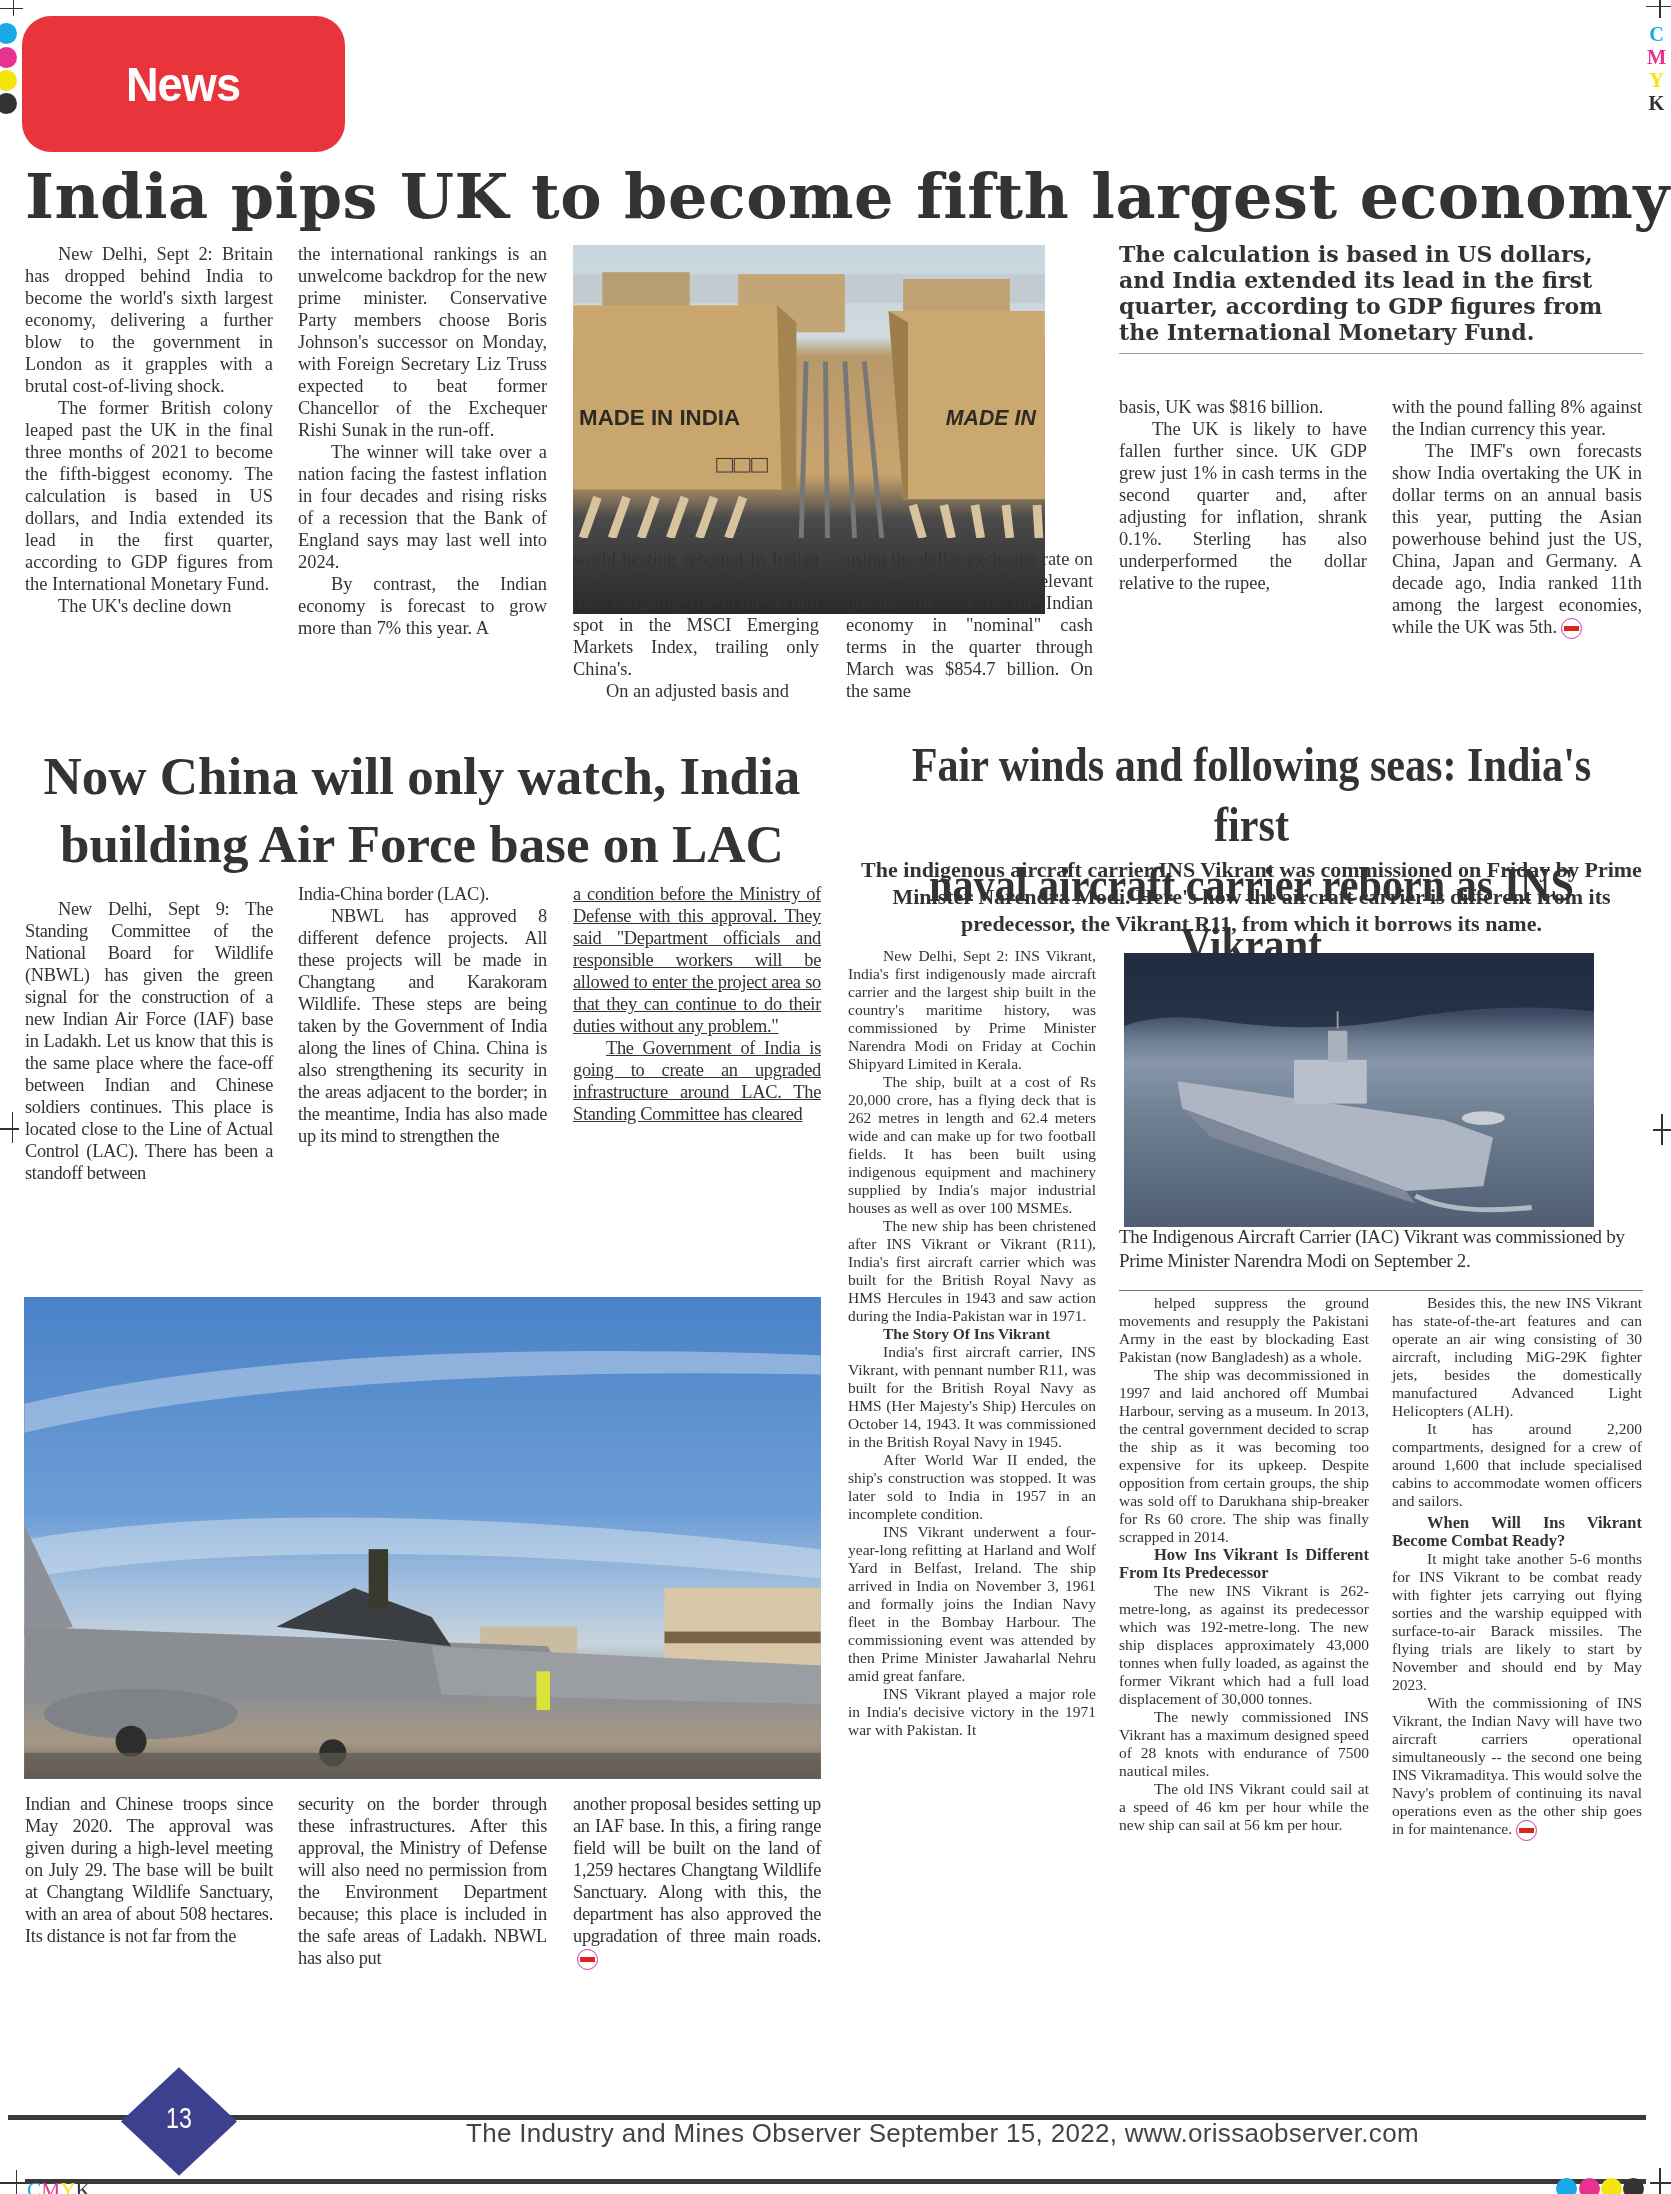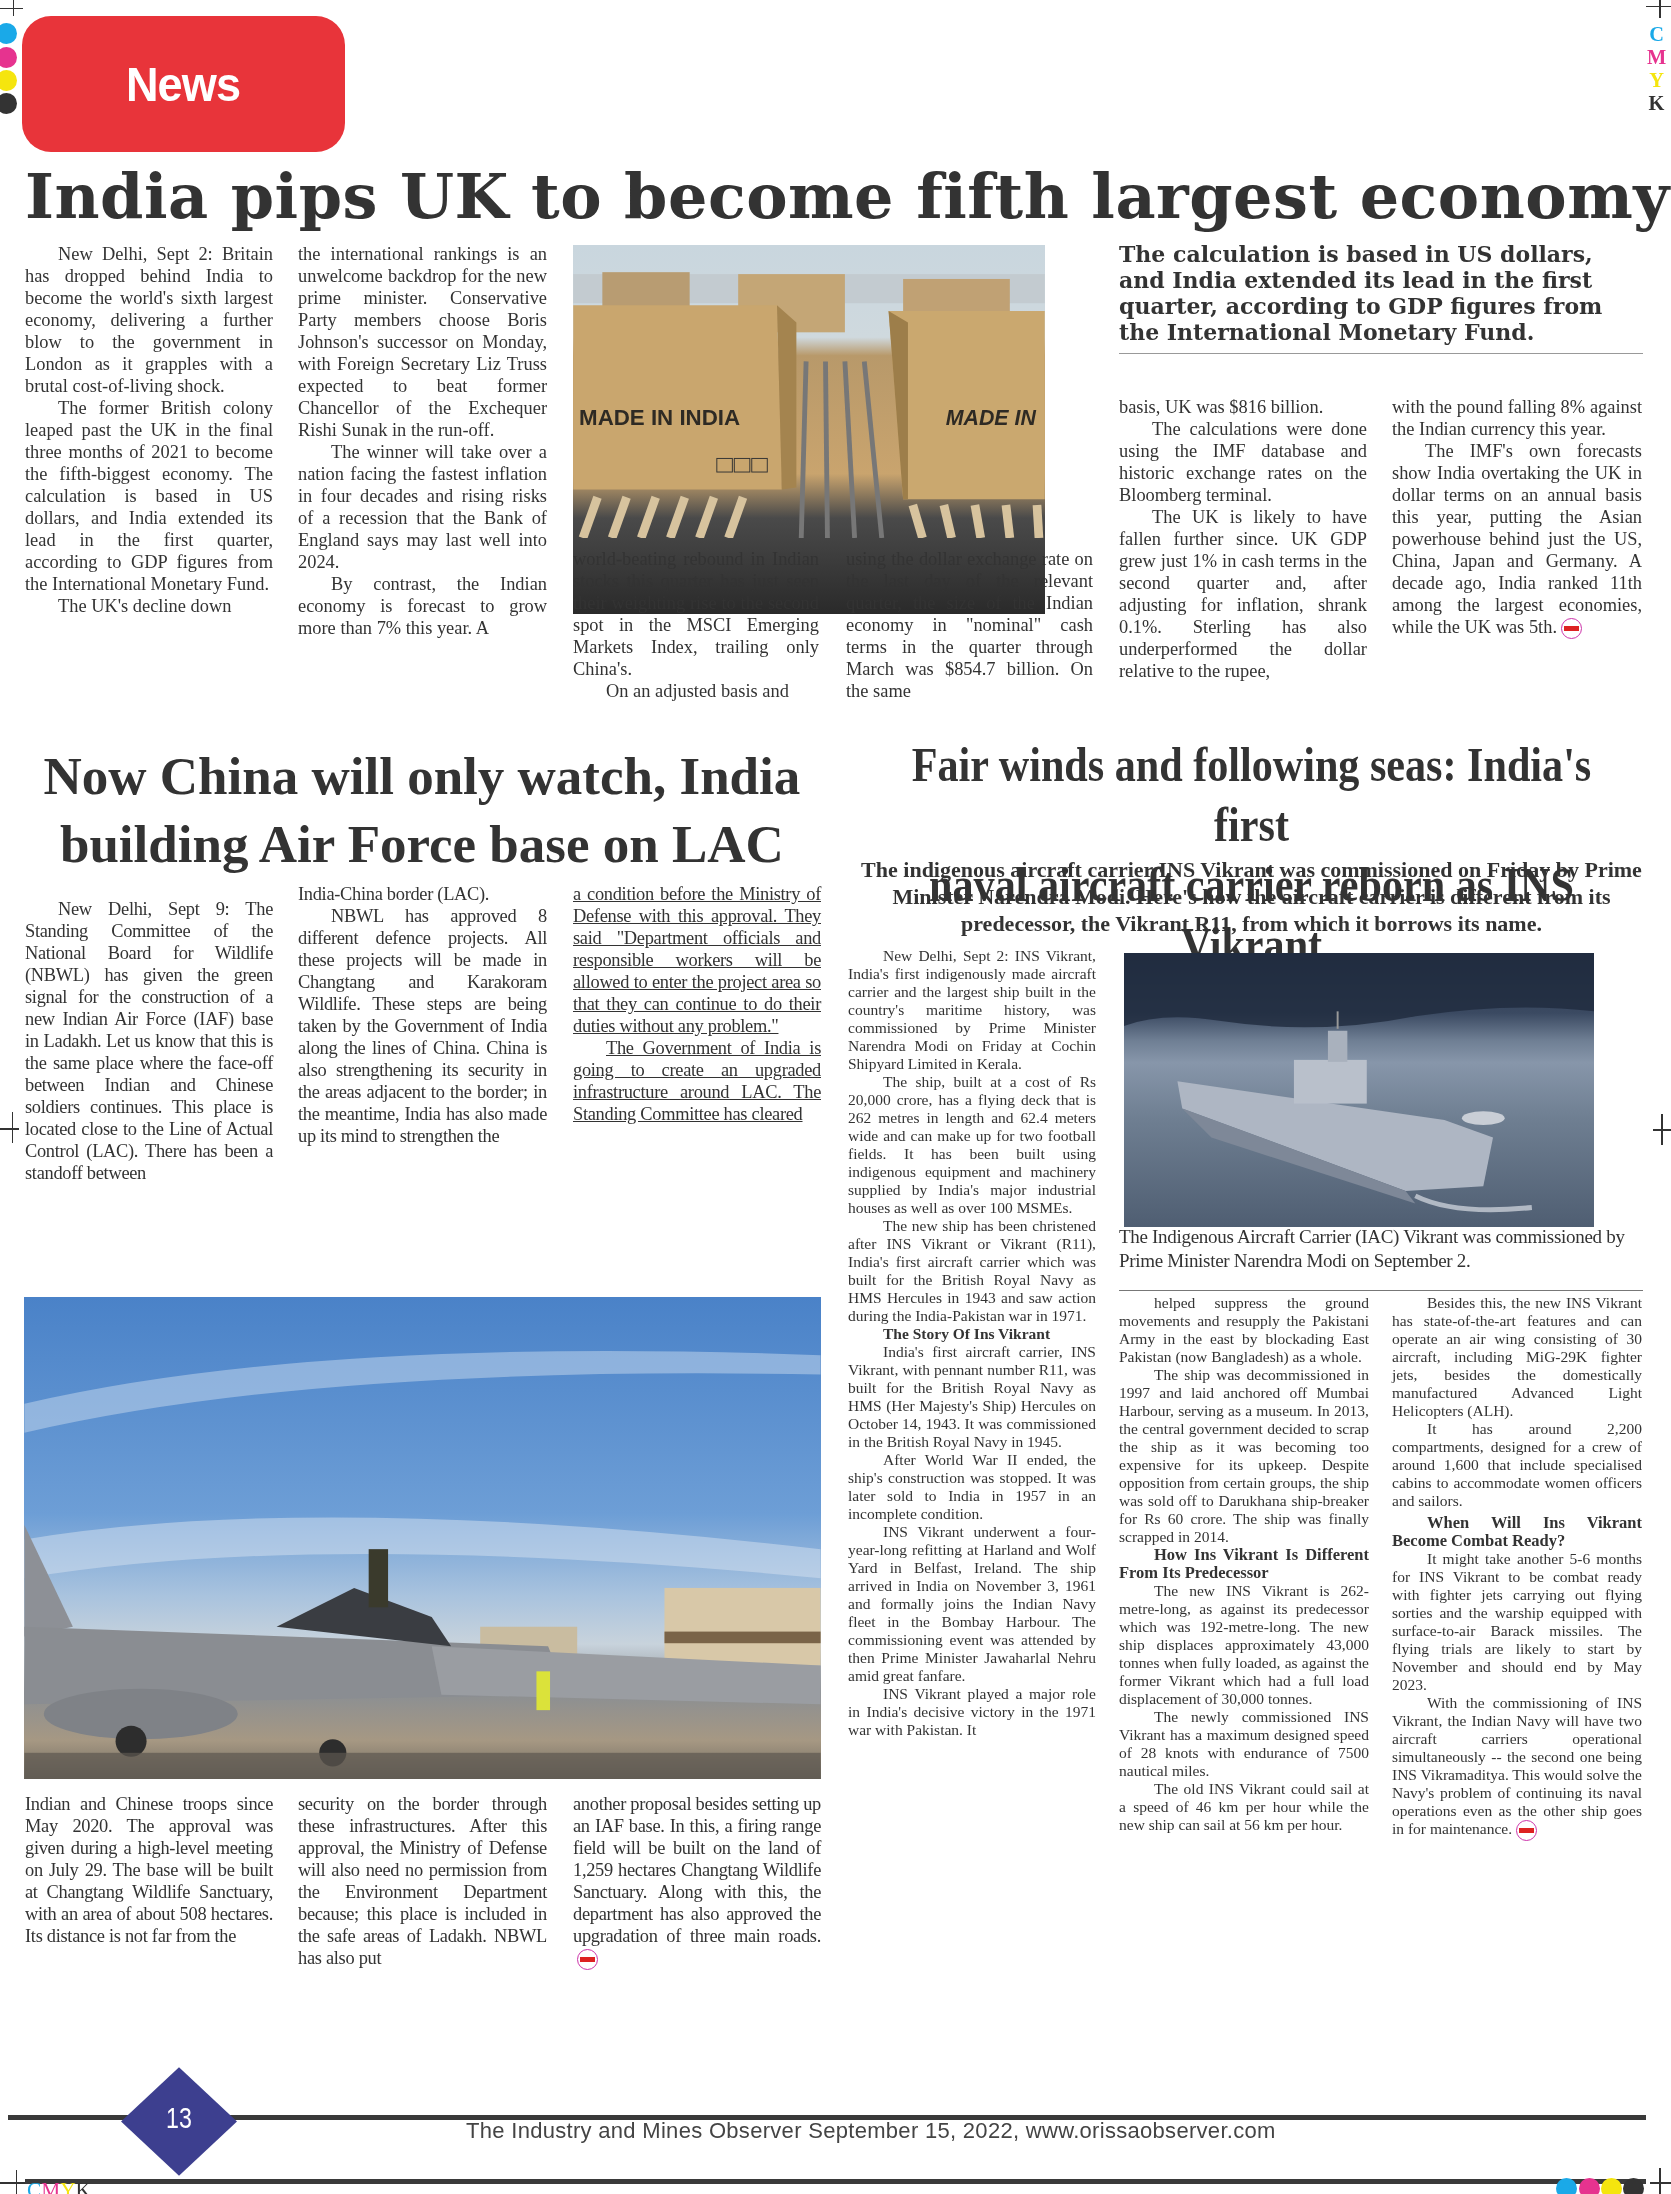--- a/index.html
+++ b/index.html
@@ -34,21 +34,21 @@
 
   .imo-logo { display: inline-block; width: 21.3px; height: 21.3px; border-radius: 50%; border: 1.9px solid #c3a; vertical-align: middle; position: relative; margin-left: 3.9px; }
   .imo-logo::after { content: ""; position: absolute; left: 1.9px; right: 1.9px; top: 6.8px; height: 4.9px; background: #d22; }
 
   .img { position: absolute; overflow: hidden; }
 
   .caption { position: absolute; left: 1119px; top: 1225px; width: 524px; font-size: 19px; line-height: 24px; color: #333; border-bottom: 1.9px solid #777; padding-bottom: 17px; letter-spacing: -0.3px; }
 
   .footer-bar { position: absolute; height: 4.9px; background: #3a3a3a; }
   .page-diamond { position: absolute; left: 121px; top: 2067px; width: 116px; height: 109px; }
-  .footer-text { position: absolute; left: 466px; top: 2118px; font-family: "Liberation Sans", "DejaVu Sans", sans-serif; font-size: 22px; color: #444; white-space: nowrap; letter-spacing: 0.3px; }
+  .footer-text { position: absolute; left: 466px; top: 2118px; font-family: "Liberation Sans", "DejaVu Sans", sans-serif; font-size: 26px; color: #444; white-space: nowrap; letter-spacing: 0.3px; }
 </style>
 </head>
 <body>
 
 <div class="reg-h" style="left:0;top:7.8px;width:23px;"></div>
 <div class="reg-v" style="left:12.6px;top:0;height:15.5px;"></div>
 <div class="dot" style="left:-3.9px;top:23px;background:#1aa9e8;"></div>
 <div class="dot" style="left:-3.9px;top:47px;background:#e6338f;"></div>
 <div class="dot" style="left:-3.9px;top:70px;background:#f5e50e;"></div>
 <div class="dot" style="left:-3.9px;top:93px;background:#333;"></div>
@@ -126,21 +126,20 @@
   <p>On an adjusted basis and</p>
 </div>
 <div class="col" style="left:846px;top:548px;width:247px;">
   <p class="noind">using the dollar exchange rate on the last day of the relevant quarter, the size of the Indian economy in "nominal" cash terms in the quarter through March was $854.7 billion. On the same</p>
 </div>
 
 <div class="standfirst">The calculation is based in US dollars, and India extended its lead in the first quarter, according to GDP figures from the International Monetary Fund.</div>
 
 <div class="col" style="left:1119px;top:396px;width:248px;">
   <p class="noind">basis, UK was $816 billion.</p>
-  <p>The calculations were done using the IMF database and historic exchange rates on the Bloomberg terminal.</p>
   <p>The UK is likely to have fallen further since. UK GDP grew just 1% in cash terms in the second quarter and, after adjusting for inflation, shrank 0.1%. Sterling has also underperformed the dollar relative to the rupee,</p>
 </div>
 <div class="col" style="left:1392px;top:396px;width:250px;">
   <p class="noind">with the pound falling 8% against the Indian currency this year.</p>
   <p><span>The IMF's own forecasts show India overtaking the UK in dollar terms on an annual basis this year, putting the Asian powerhouse behind just the US, China, Japan and Germany. A decade ago, India ranked 11th among the largest economies, while the UK was 5th.</span><span class="imo-logo"></span></p>
 </div>
 
 <div class="h2" style="left:19.4px;top:742px;width:805px;font-size:53px;line-height:68px;">
   <div>Now China will only watch, India</div>
   <div>building Air Force base on LAC</div>

